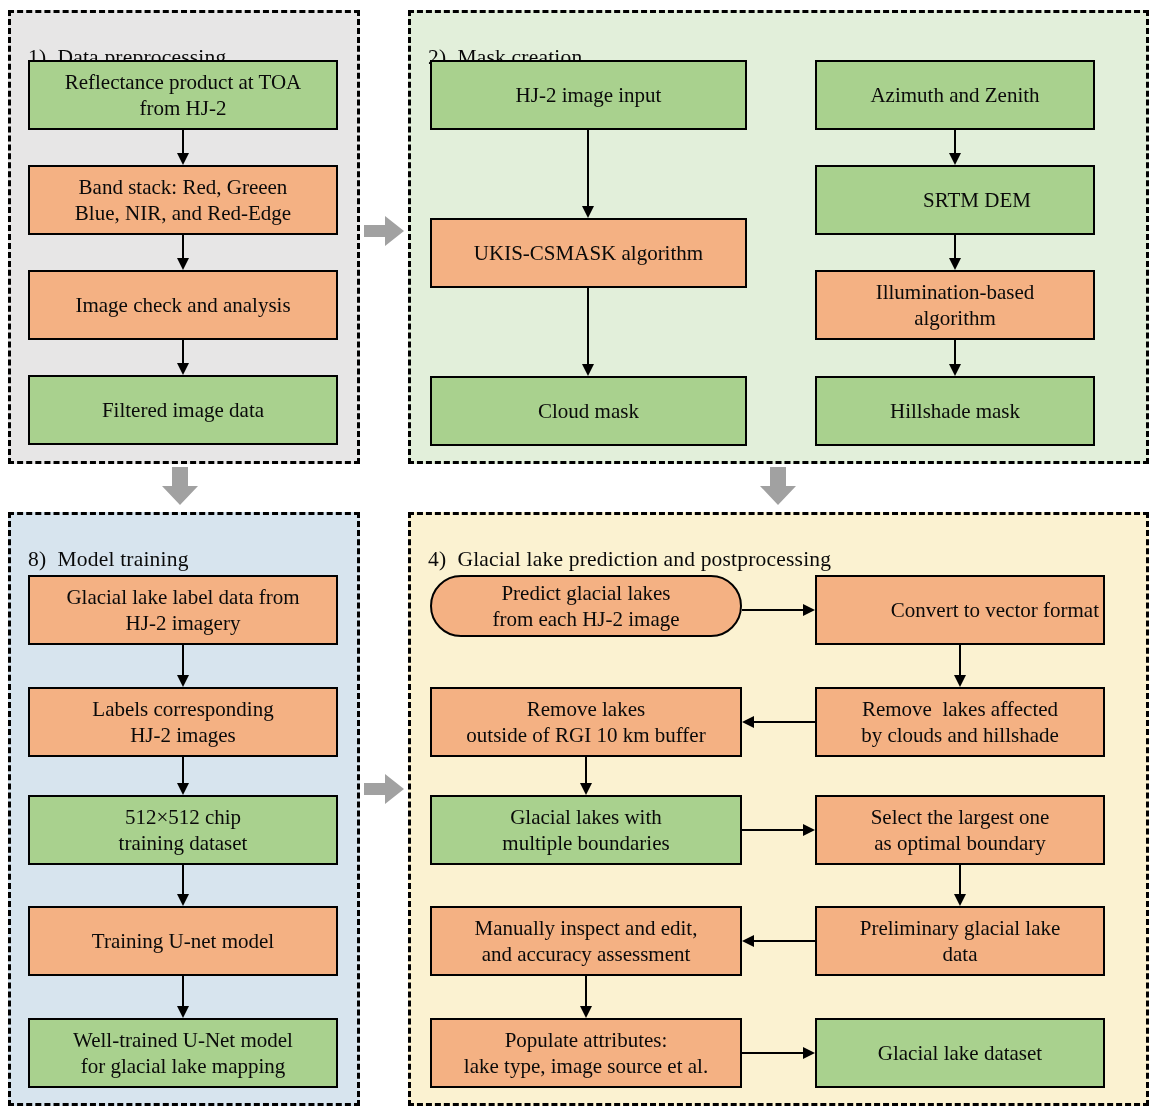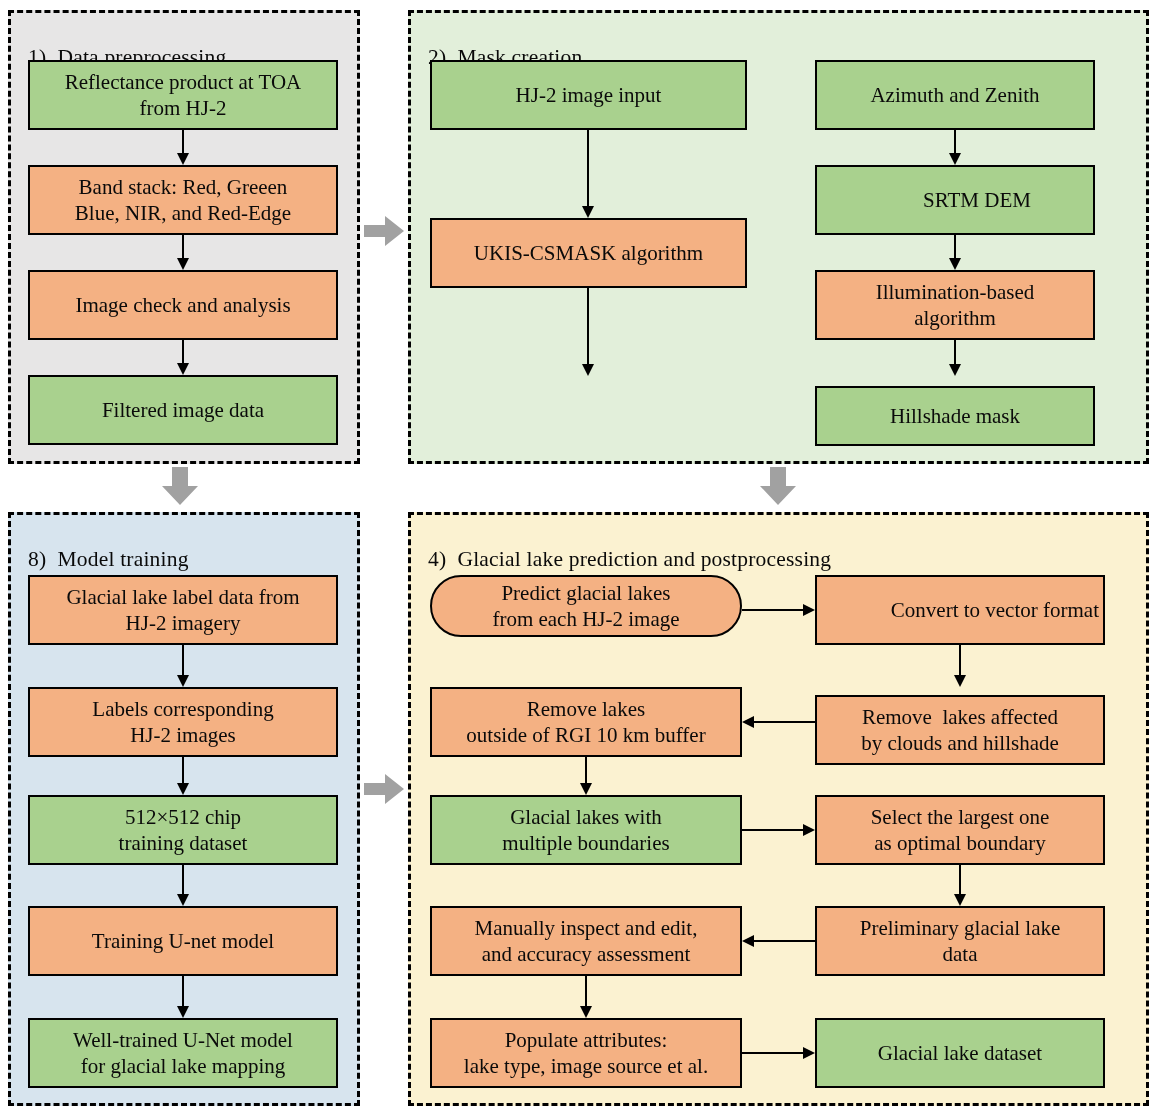--- a/index.html
+++ b/index.html
@@ -67,35 +67,38 @@
     <div class="panel-title">2)  Mask creation</div>
 
     <div class="box green" style="left:19px;top:47px;width:317px;height:70px;align-items:center;">
       <span>HJ-2 image input</span>
       </div>
     <div class="av" style="left:171px;top:117px;height:88px;"></div>
     <div class="box orange" style="left:19px;top:205px;width:317px;height:70px;">
       <span>UKIS-CSMASK algorithm</span>
       </div>
     <div class="av" style="left:171px;top:275px;height:88px;"></div>
+    <div class="box green" style="left:19px;top:363px;width:317px;height:70px;">
+      <span>Cloud mask</span>
+      </div>
 
     <div class="box green" style="left:404px;top:47px;width:280px;height:70px;">
       <span>Azimuth and Zenith</span>
       </div>
     <div class="av" style="left:538px;top:117px;height:35px;"></div>
     <div class="box green" style="left:404px;top:152px;width:280px;height:70px;padding-left:44px;">
       <span>SRTM DEM</span>
       </div>
     <div class="av" style="left:538px;top:222px;height:35px;"></div>
     <div class="box orange" style="left:404px;top:257px;width:280px;height:70px;">
       <span>Illumination-based
 algorithm</span>
       </div>
     <div class="av" style="left:538px;top:327px;height:36px;"></div>
-    <div class="box green" style="left:404px;top:373px;width:280px;height:60px;">
+    <div class="box green" style="left:404px;top:363px;width:280px;height:70px;">
       <span>Hillshade mask</span>
       </div>
   </section>
 
   <section class="panel" style="left:8px;top:512px;width:352px;height:594px;background:#d7e4ee;">
     <div class="panel-title">8)  Model training</div>
     <div class="box orange" style="left:17px;top:60px;width:310px;height:70px;">
       <span>Glacial lake label data from
 HJ-2 imagery</span>
       </div>
@@ -143,21 +146,21 @@
     <div class="av" style="left:169px;top:461px;height:42px;"></div>
     <div class="box orange" style="left:19px;top:503px;width:312px;height:70px;">
       <span>Populate attributes:
 lake type, image source et al.</span>
       </div>
 
     <div class="box orange" style="left:404px;top:60px;width:290px;height:70px;justify-content:flex-end;">
       <span>Convert to vector format</span>
       </div>
     <div class="av" style="left:543px;top:130px;height:42px;"></div>
-    <div class="box orange" style="left:404px;top:172px;width:290px;height:70px;margin-top:8px;">
+    <div class="box orange" style="left:404px;top:172px;width:290px;height:70px;">
       <span>Remove  lakes affected
 by clouds and hillshade</span>
       </div>
     <div class="box orange" style="left:404px;top:280px;width:290px;height:70px;">
       <span>Select the largest one
 as optimal boundary</span>
       </div>
     <div class="av" style="left:543px;top:350px;height:41px;"></div>
     <div class="box orange" style="left:404px;top:391px;width:290px;height:70px;">
       <span>Preliminary glacial lake

